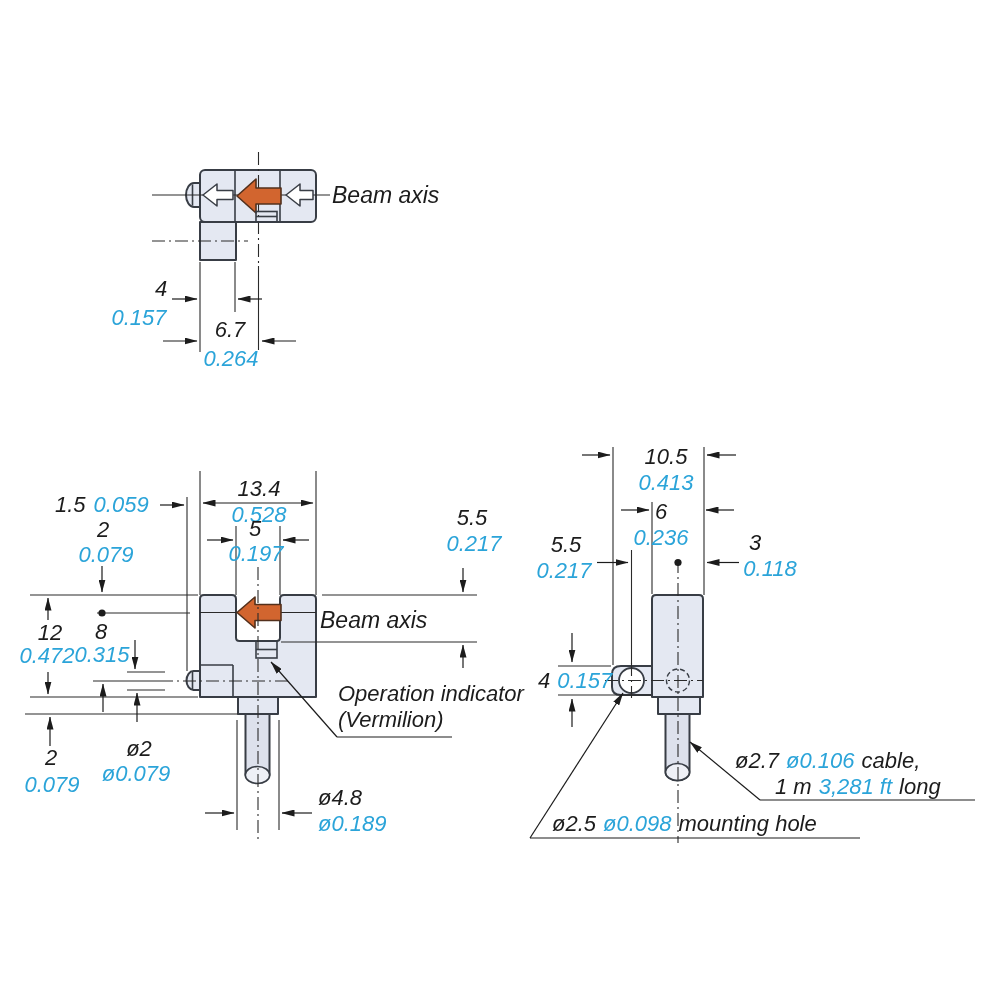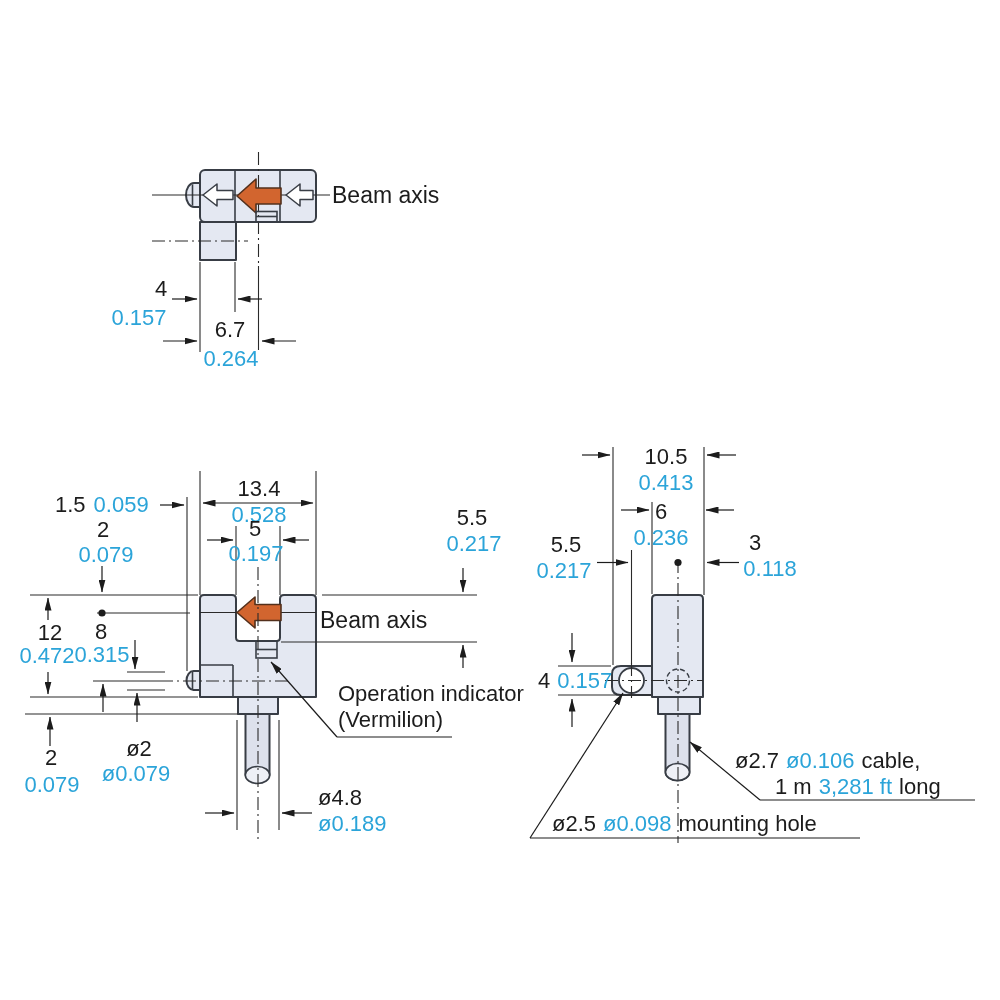--- a/index.html
+++ b/index.html
@@ -1,16 +1,16 @@
 <!DOCTYPE html>
 <html><head>
 <meta charset="utf-8">
 <style>
   html,body{margin:0;padding:0;background:#ffffff;}
-  .stage{position:relative;width:1000px;height:1000px;background:#ffffff;overflow:hidden;}
+  .stage{position:relative;width:1000px;height:1000px;background:#ffffff;overflow:hidden;font-style:italic;}
   svg text{font-family:"Liberation Sans","DejaVu Sans",sans-serif;}
   .mm{fill:#1c1c1c;}
   .in{fill:#2ba4d9;}
   .t22{font-size:22px;}
   .t23{font-size:23px;}
   .body{fill:#e4e8f2;stroke:#383d45;stroke-width:2;stroke-linejoin:round;}
   .cable{fill:#dde1ec;stroke:#383d45;stroke-width:2;}
   .inner{fill:none;stroke:#383d45;stroke-width:1.6;}
   .dim{stroke:#1c1c1c;stroke-width:1.2;fill:none;}
   .ext{stroke:#2a2a2a;stroke-width:1.1;fill:none;}

